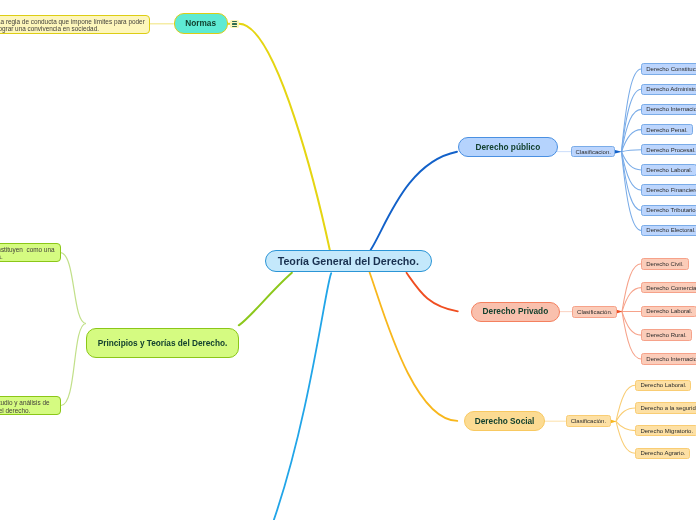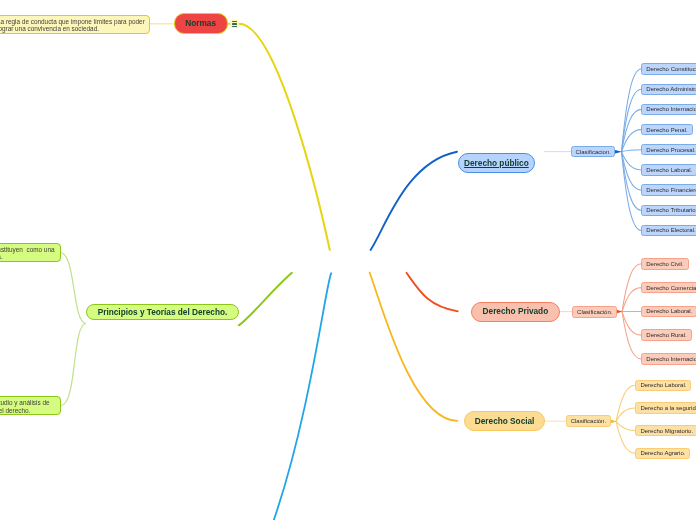--- a/index.html
+++ b/index.html
@@ -48,23 +48,24 @@
 <polygon points="615.0,149.9 615.0,153.5 622.0,151.7" fill="#1261c9"></polygon>
 <path d="M 546.1,311.6 L 572.3,311.6" stroke="#fbd5c6" stroke-width="1.1" fill="none"></path>
 <polygon points="616.5,309.8 616.5,313.4 622.5,311.6" fill="#f04e21"></polygon>
 <path d="M 539.1,421.2 L 565.9,421.2" stroke="#fce3b0" stroke-width="1.1" fill="none"></path>
 <polygon points="610.5,419.6 610.5,423.2 616.5,421.4" fill="#f8b71c"></polygon>
 <path d="M 147.8,23.8 L 173.7,23.8" stroke="#f3e88f" stroke-width="1.2" fill="none"></path>
 <path d="M 227.6,23.8 L 231.0,23.8" stroke="#e5d512" stroke-width="2.0" fill="none"></path>
 <path d="M 86,323.5 C 72,323 76,252.5 60,252.5" stroke="#c2e08a" stroke-width="1.2" fill="none"></path>
 <path d="M 86,323.5 C 72,324 77,405.5 61,405.5" stroke="#c2e08a" stroke-width="1.2" fill="none"></path>
 </svg>
-<div class="node branch" style="left:173.7px;top:13.4px;width:53.9px;height:20.2px;background:#ef4444;border-color:#ddcd14;">Normas</div>
-<div class="node branch" style="left:86.2px;top:304px;width:152.7px;height:16px;background:#d5fb81;border-color:#8bc718;">Principios y Teorías del Derecho.</div>
-<div class="node branch" style="left:457.9px;top:153px;width:77px;height:20.2px;background:#b5d3fd;border-color:#4a90e2;text-decoration:underline;">Derecho público</div>
+<div class="node central" style="left:264.7px;top:250.2px;width:167.2px;height:21.4px;">Teoría General del Derecho.</div>
+<div class="node branch" style="left:173.7px;top:13.4px;width:53.9px;height:20.2px;background:#5eead4;border-color:#ddcd14;">Normas</div>
+<div class="node branch" style="left:86.2px;top:328px;width:152.7px;height:30px;background:#d5fb81;border-color:#8bc718;">Principios y Teorías del Derecho.</div>
+<div class="node branch" style="left:457.9px;top:137px;width:100px;height:20.2px;background:#b5d3fd;border-color:#4a90e2;">Derecho público</div>
 <div class="node branch" style="left:471px;top:302.2px;width:88.8px;height:19.5px;background:#f9c0ad;border-color:#f4805f;">Derecho Privado</div>
 <div class="node branch" style="left:464px;top:411.0px;width:81.2px;height:20.1px;background:#fcdb92;border-color:#f8c961;">Derecho Social</div>
 <div class="node subn" style="left:571.2px;top:145.6px;width:44.2px;height:11.9px;background:#bcd5fd;border-color:#7aace8;">Clasificacion.</div>
 <div class="node subn" style="left:572.3px;top:305.6px;width:44.9px;height:12.1px;background:#fbccb9;border-color:#f6a28a;">Clasificación.</div>
 <div class="node subn" style="left:565.9px;top:415.3px;width:45px;height:12.2px;background:#fde0a4;border-color:#f9cd74;">Clasificación.</div>
 <div class="node leaf" style="left:641.3px;top:63.3px;width:73.7px;height:11.4px;background:#bcd5fd;border-color:#7aace8;">Derecho Constitucional.</div>
 <div class="node leaf" style="left:641.3px;top:83.5px;width:73.4px;height:11.4px;background:#bcd5fd;border-color:#7aace8;">Derecho Administrativo.</div>
 <div class="node leaf" style="left:641.3px;top:103.7px;width:70.4px;height:11.4px;background:#bcd5fd;border-color:#7aace8;">Derecho Internacional.</div>
 <div class="node leaf" style="left:641.3px;top:123.9px;width:51.4px;height:11.4px;background:#bcd5fd;border-color:#7aace8;">Derecho Penal.</div>
 <div class="node leaf" style="left:641.3px;top:144.1px;width:59.4px;height:11.4px;background:#bcd5fd;border-color:#7aace8;">Derecho Procesal.</div>

